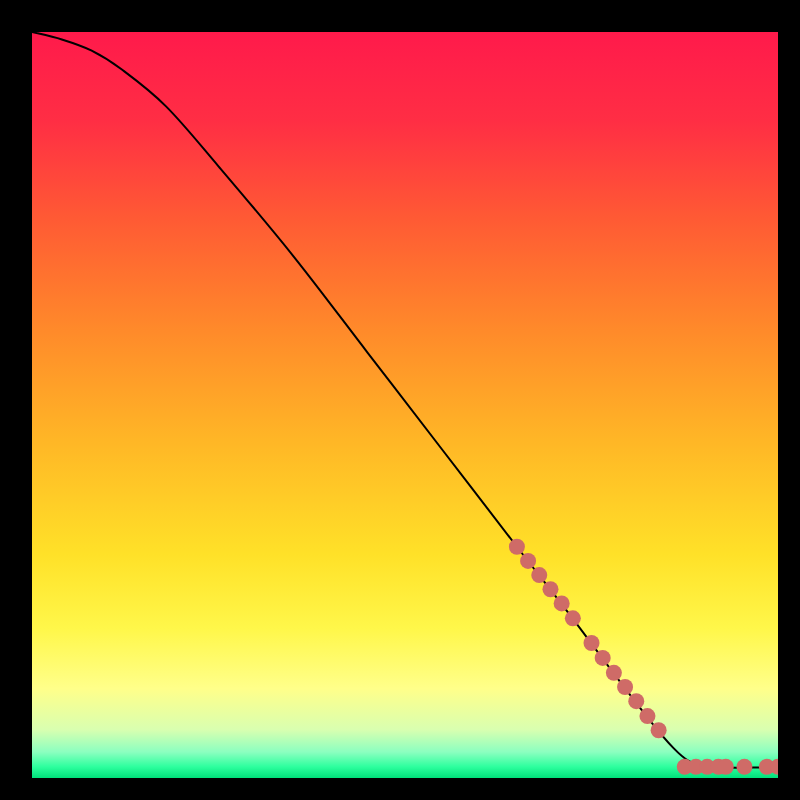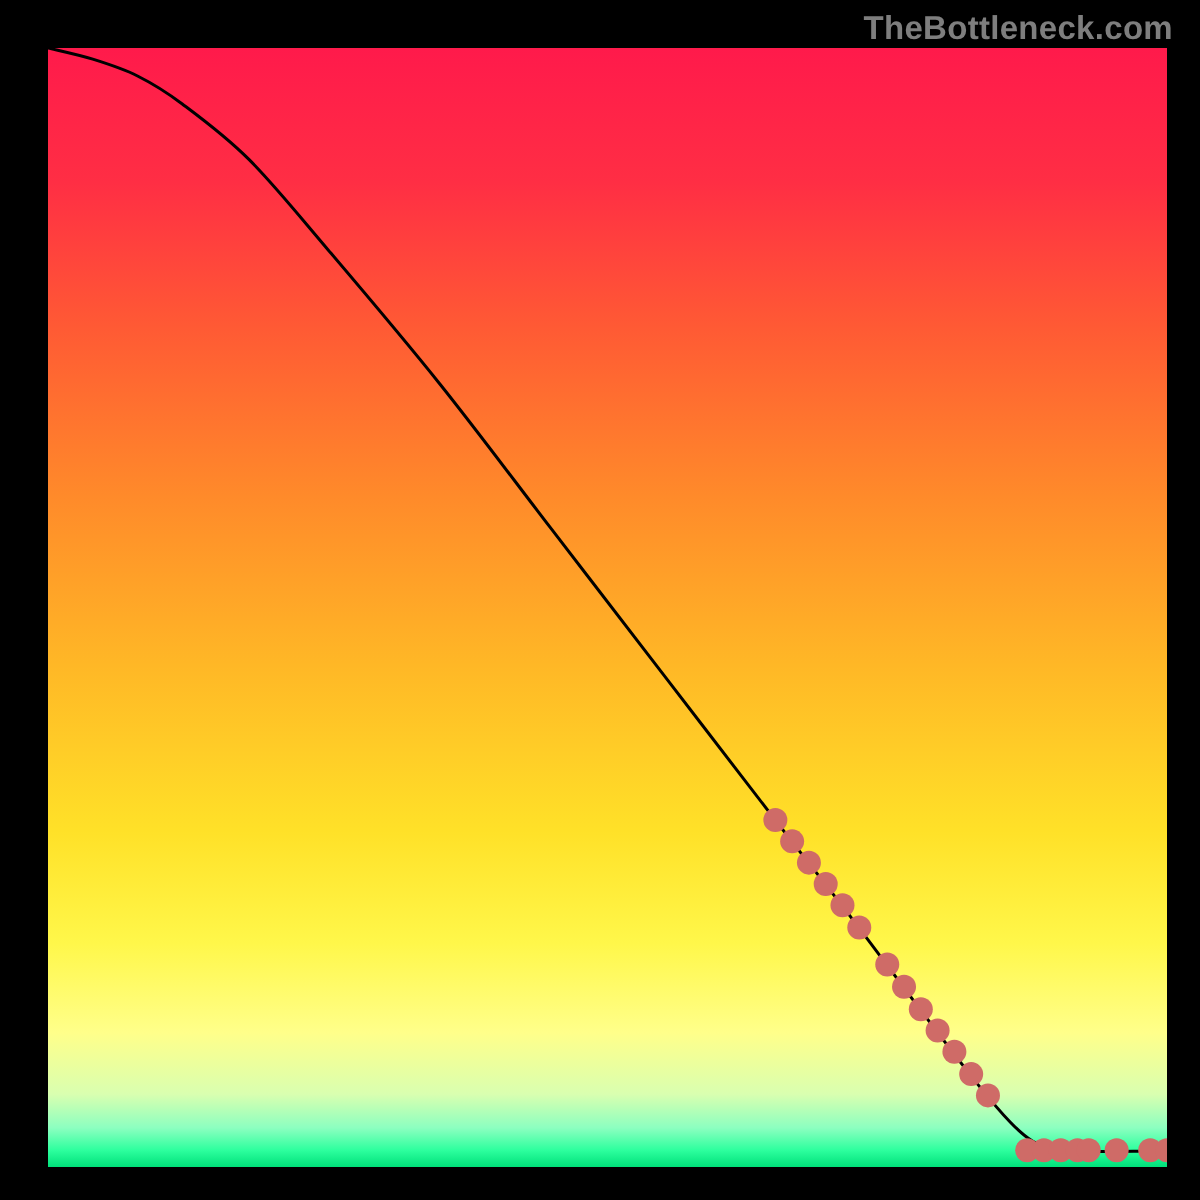--- a/index.html
+++ b/index.html
@@ -32,21 +32,20 @@
     top: 32px;
     width: 746px;
     height: 746px;
   }
   svg { display: block; }
 </style>
 </head>
 <body>
 
 <div class="frame">
-  <div class="attribution">TheBottleneck.com</div>
 
   <div class="plot-wrap">
     <svg id="chart-svg" width="746" height="746" viewBox="0 0 746 746">
       <defs>
         <linearGradient id="bg-grad" x1="0" y1="0" x2="0" y2="1">
             <stop offset="0%" stop-color="#ff1a4b"></stop>
             <stop offset="12%" stop-color="#ff2e44"></stop>
             <stop offset="25%" stop-color="#ff5a34"></stop>
             <stop offset="40%" stop-color="#ff8a2a"></stop>
             <stop offset="55.00000000000001%" stop-color="#ffb726"></stop>

